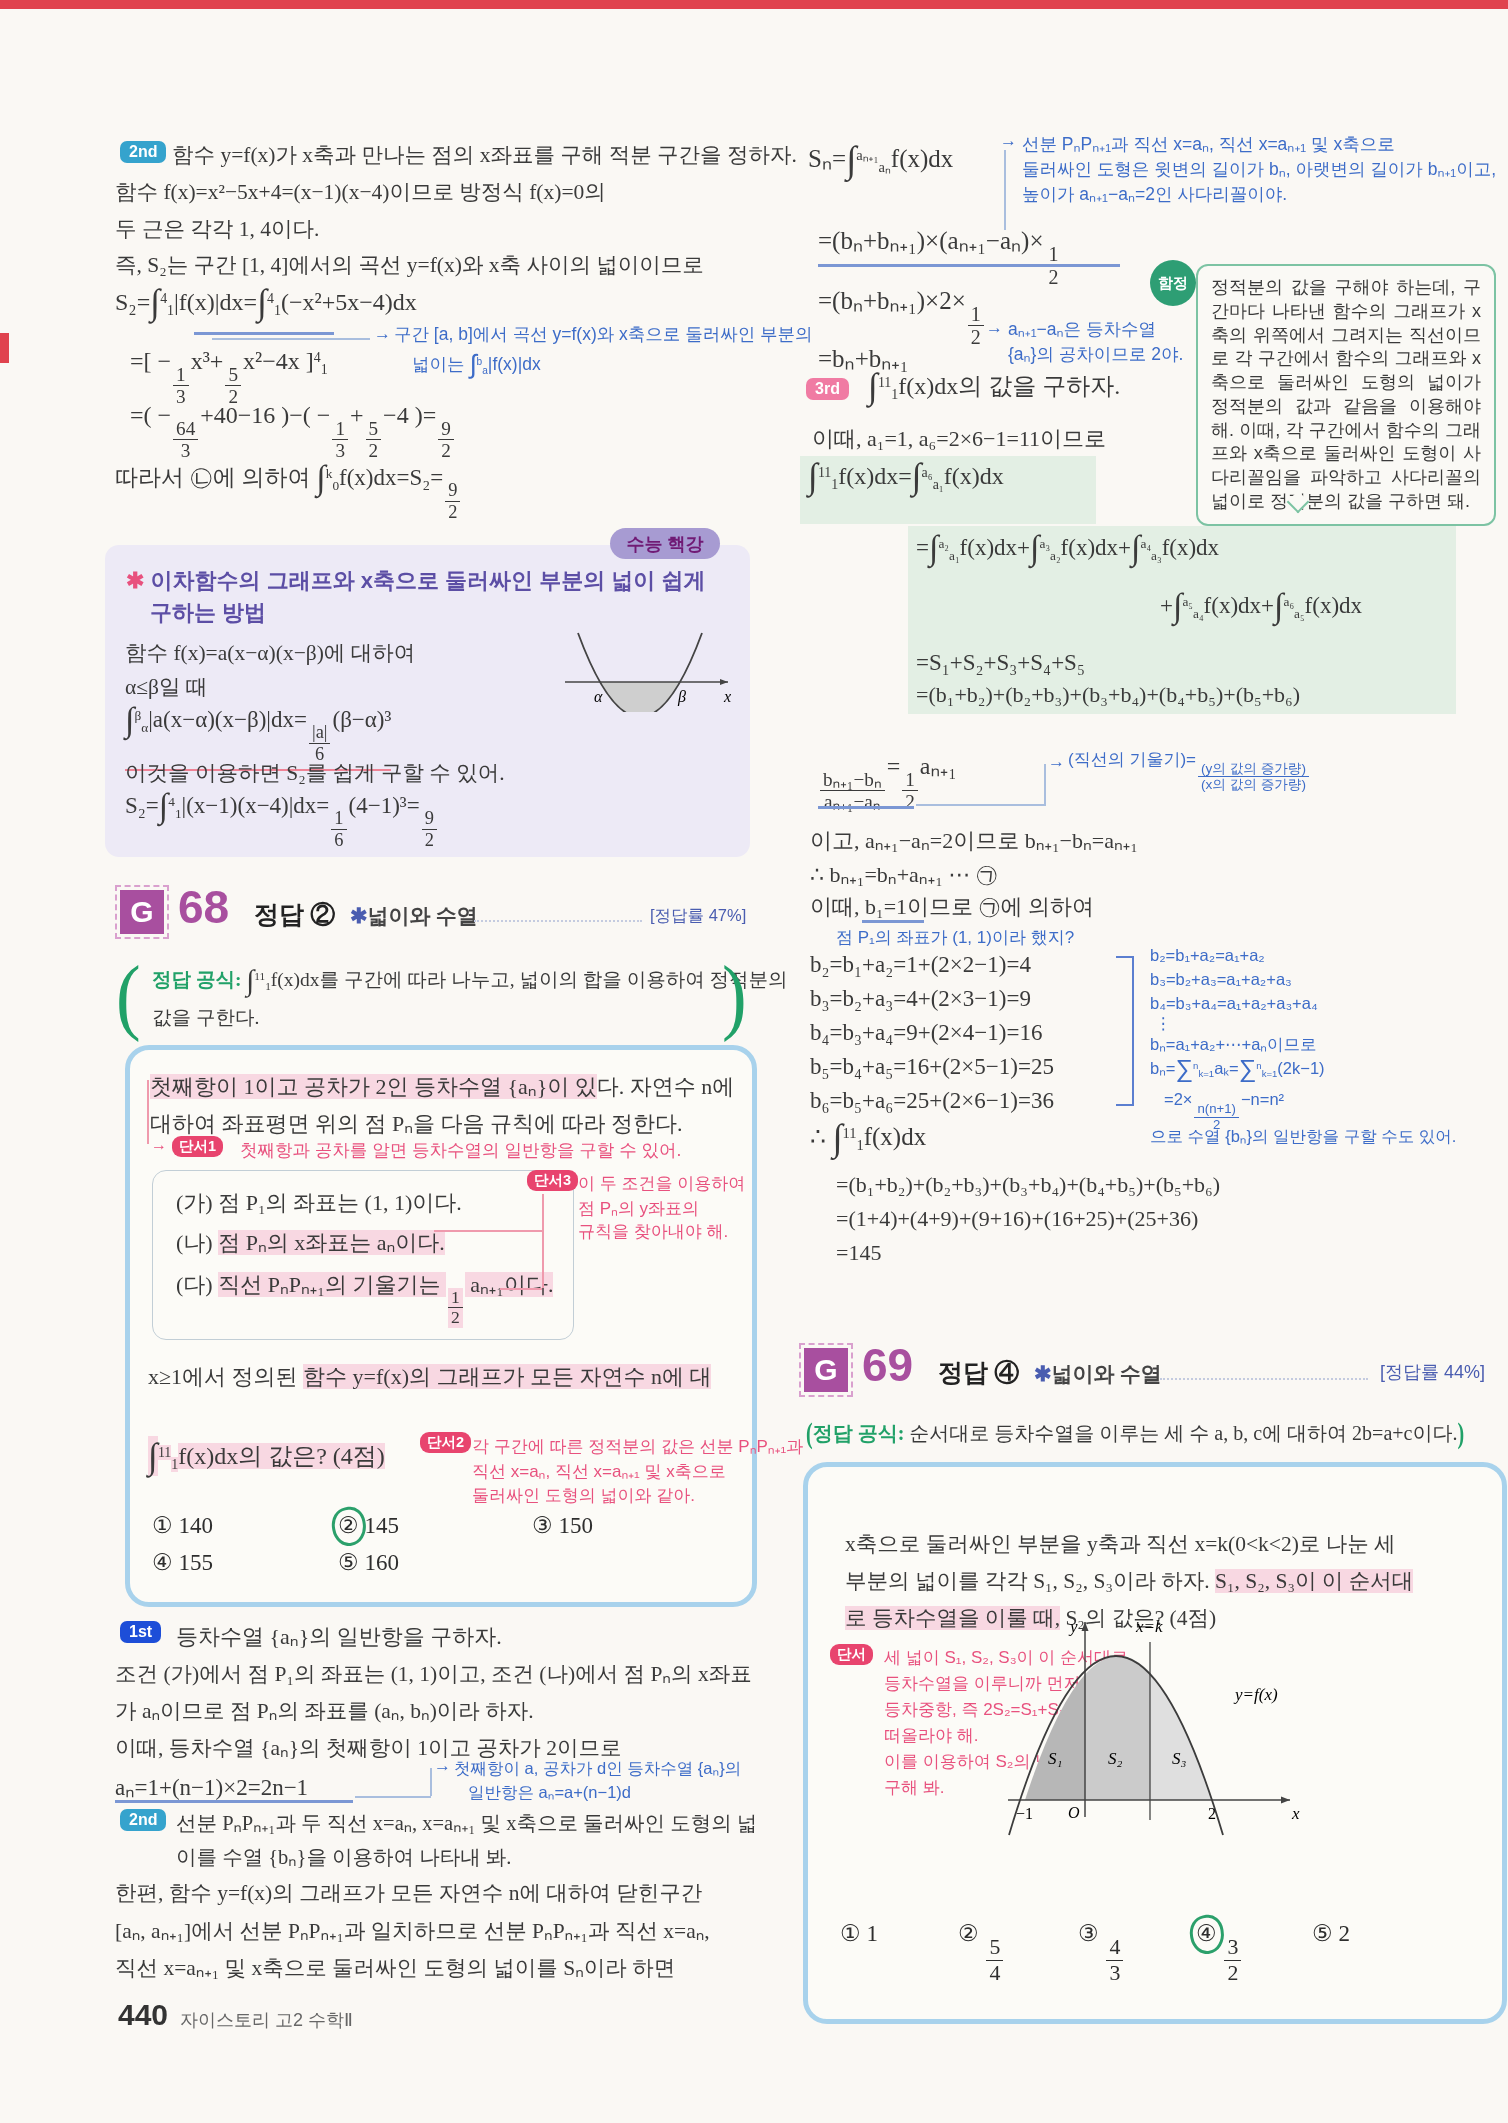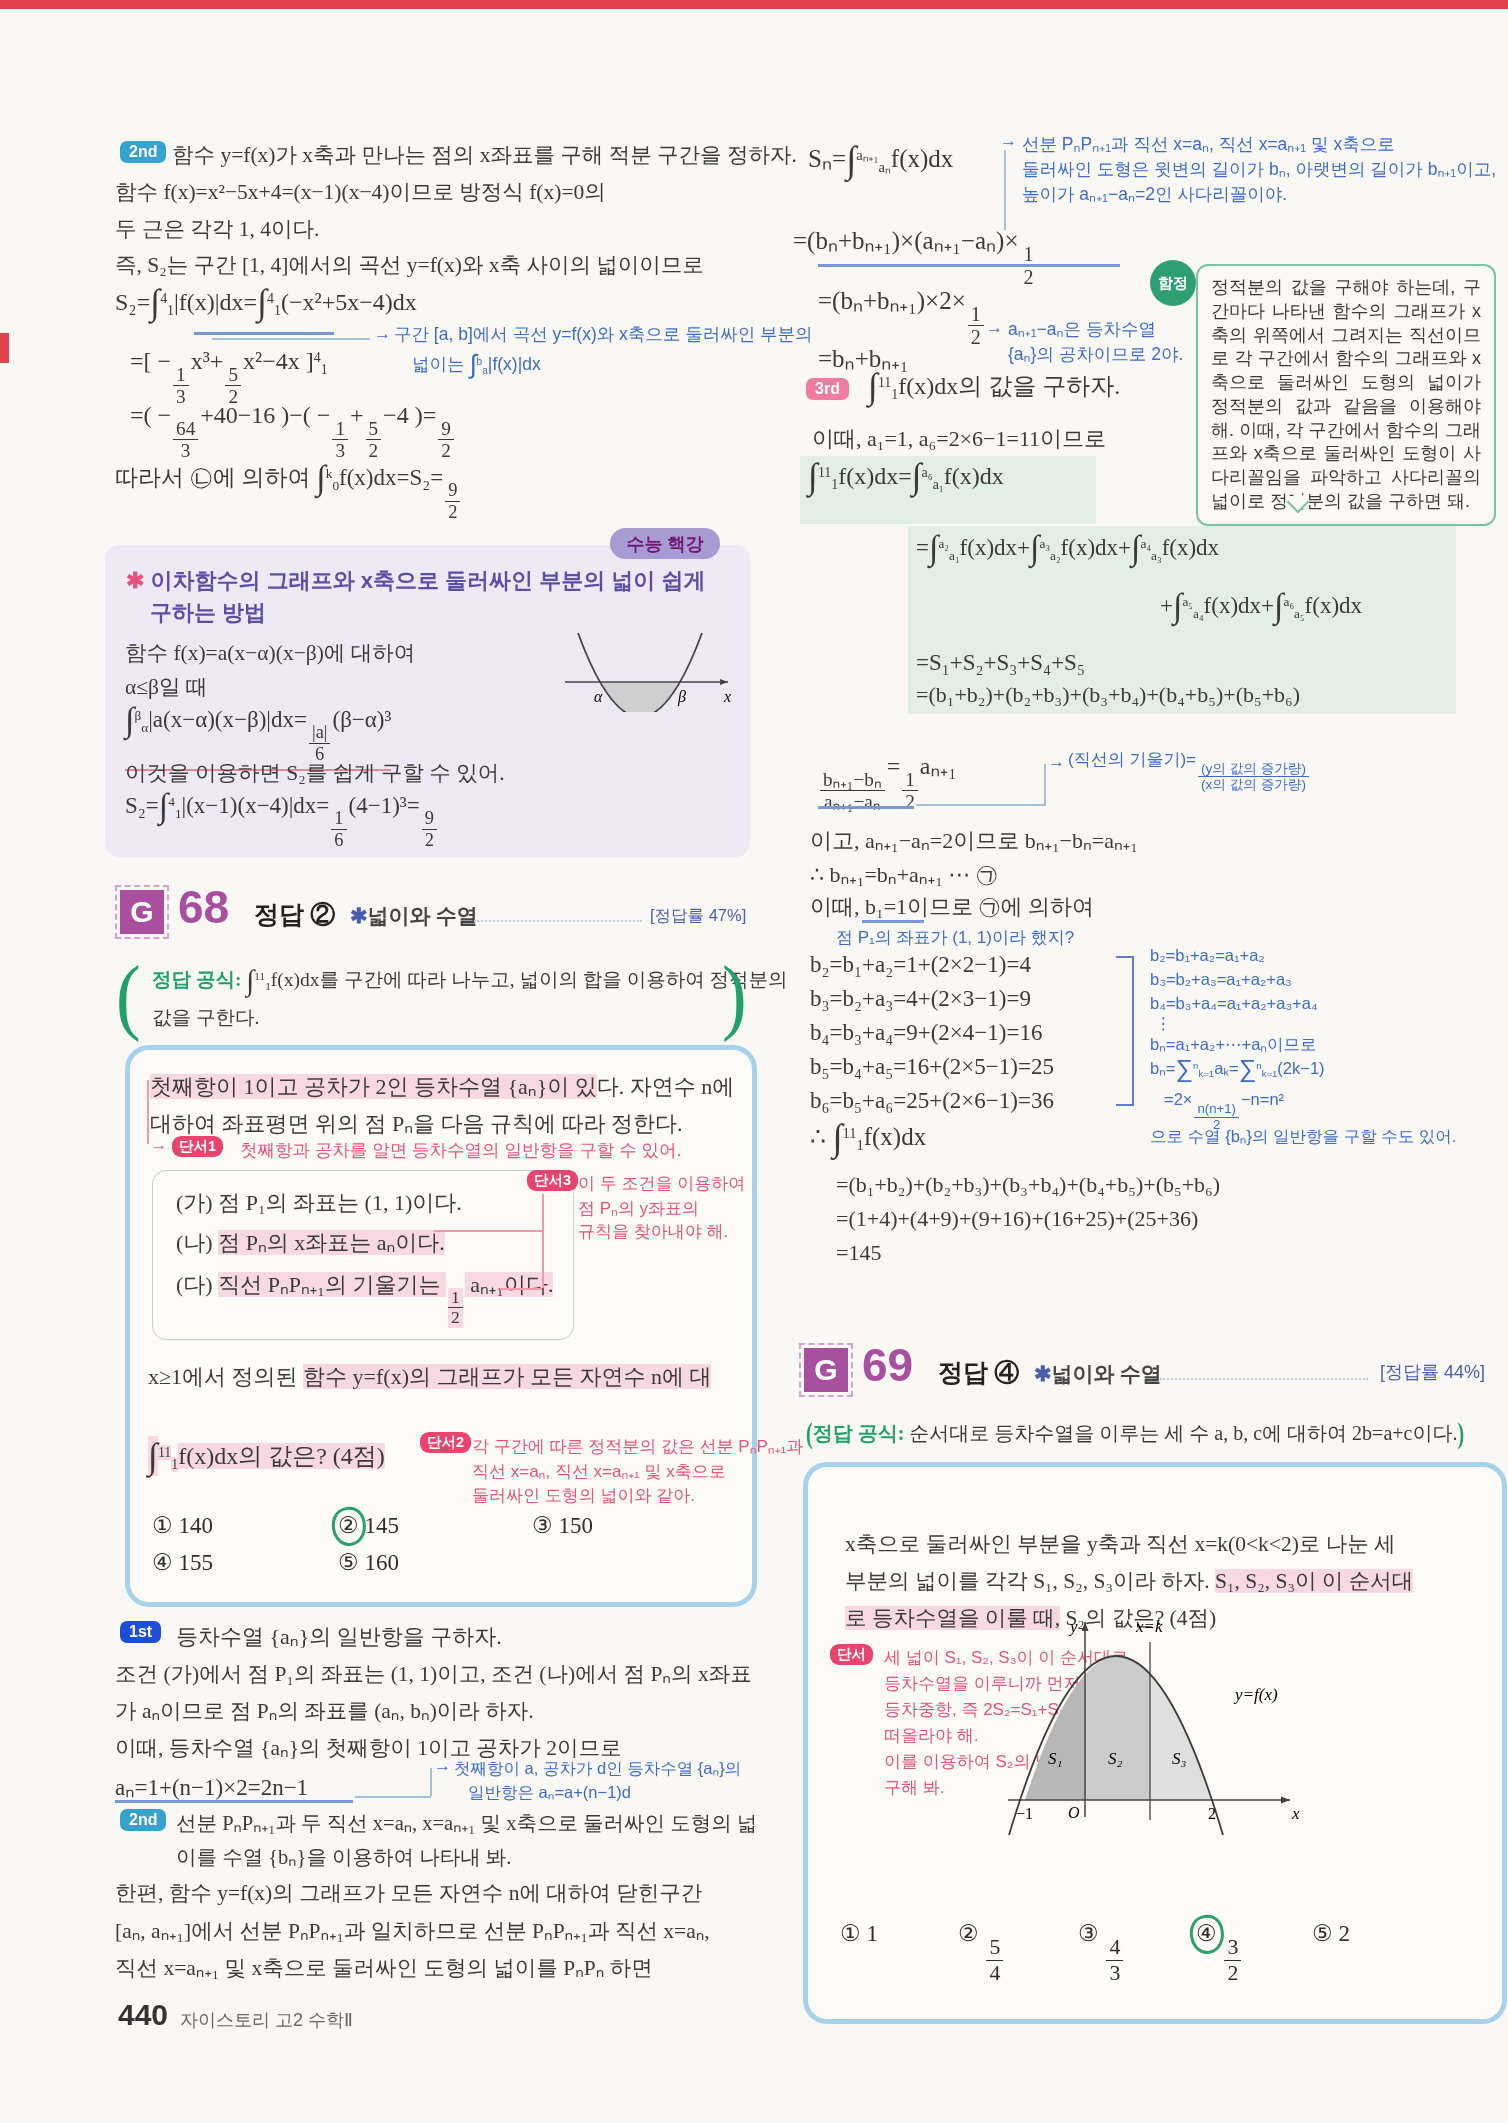--- a/index.html
+++ b/index.html
@@ -200,32 +200,32 @@
   <div class="vline" style="left:430px;top:1768px;height:28px;background:#a9bede"></div>
   <span class="ln arrow" style="left:434px;top:1756px">→</span>
   <div class="ln bn f16" style="left:454px;top:1756px">첫째항이 a, 공차가 d인 등차수열 {aₙ}의</div>
   <div class="ln bn f16" style="left:468px;top:1780px">일반항은 aₙ=a+(n−1)d</div>
 
   <span class="badge b-blue" style="left:120px;top:1809px">2nd</span>
   <div class="ln" style="left:176px;top:1808px;font-size:20.5px">선분 PₙPₙ₊₁과 두 직선 x=aₙ, x=aₙ₊₁ 및 x축으로 둘러싸인 도형의 넓</div>
   <div class="ln" style="left:176px;top:1842px;font-size:20.5px">이를 수열 {bₙ}을 이용하여 나타내 봐.</div>
   <div class="ln k" style="left:115px;top:1915px">[aₙ, aₙ₊₁]에서 선분 PₙPₙ₊₁과 일치하므로 선분 PₙPₙ₊₁과 직선 x=aₙ,</div>
   <div class="ln k" style="left:115px;top:1878px">한편, 함수 y=f(x)의 그래프가 모든 자연수 n에 대하여 닫힌구간</div>
-  <div class="ln k" style="left:115px;top:1952px">직선 x=aₙ₊₁ 및 x축으로 둘러싸인 도형의 넓이를 PₙPₙ 하면</div>
+  <div class="ln k" style="left:115px;top:1952px">직선 x=aₙ₊₁ 및 x축으로 둘러싸인 도형의 넓이를 Sₙ이라 하면</div>
 
   <div class="ftnum" style="left:118px;top:1998px">440</div>
   <div class="ftlab" style="left:180px;top:2008px">자이스토리 고2 수학Ⅱ</div>
 
   <div class="ln f25" style="left:808px;top:140px"><span>Sₙ=</span><span class="int">∫</span><span class="sup">aₙ₊₁</span><span class="sub">aₙ</span><span>f(x)dx</span></div>
   <span class="ln arrow" style="left:1000px;top:131px">→</span>
   <div class="vline" style="left:1004px;top:150px;height:80px;background:#a9bede"></div>
   <div class="ln bn" style="left:1022px;top:131px">선분 PₙPₙ₊₁과 직선 x=aₙ, 직선 x=aₙ₊₁ 및 x축으로</div>
   <div class="ln bn" style="left:1022px;top:156px">둘러싸인 도형은 윗변의 길이가 bₙ, 아랫변의 길이가 bₙ₊₁이고,</div>
   <div class="ln bn" style="left:1022px;top:181px">높이가 aₙ₊₁−aₙ=2인 사다리꼴이야.</div>
-  <div class="ln f25" style="left:793px;top:222px"><span>=(bₙ+bₙ₊₁)×(aₙ₊₁−aₙ)×</span><span class="frac">
+  <div class="ln f25" style="left:818px;top:222px"><span>=(bₙ+bₙ₊₁)×(aₙ₊₁−aₙ)×</span><span class="frac">
         <span class="fn">1</span>
         <span class="fd">2</span>
       </span></div>
   <div class="u ulb" style="left:818px;top:264px;width:302px"></div>
   <div class="ln f25" style="left:818px;top:282px"><span>=(bₙ+bₙ₊₁)×2×</span><span class="frac">
         <span class="fn">1</span>
         <span class="fd">2</span>
       </span></div>
   <span class="ln arrow" style="left:986px;top:318px">→</span>
   <div class="ln bn" style="left:1008px;top:316px">aₙ₊₁−aₙ은 등차수열</div>

